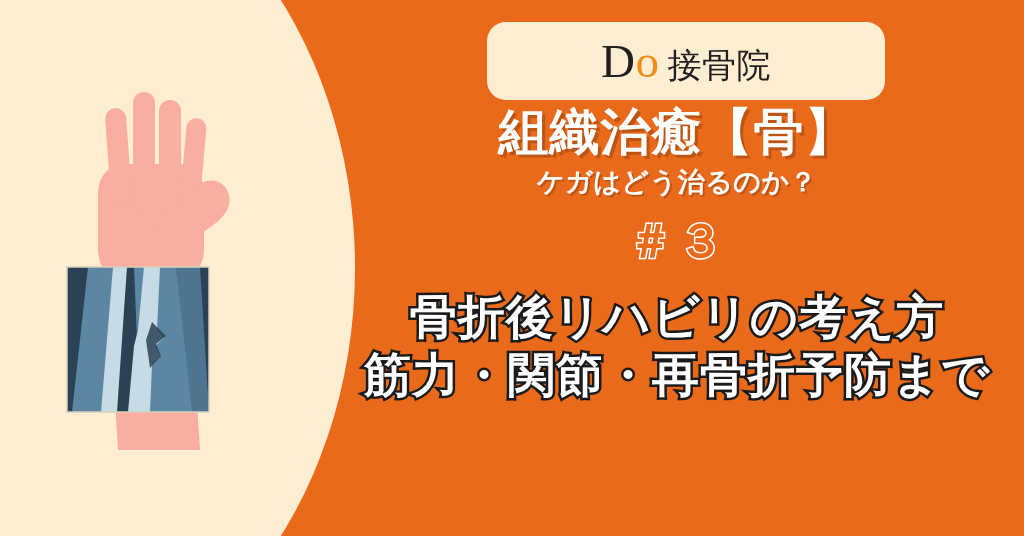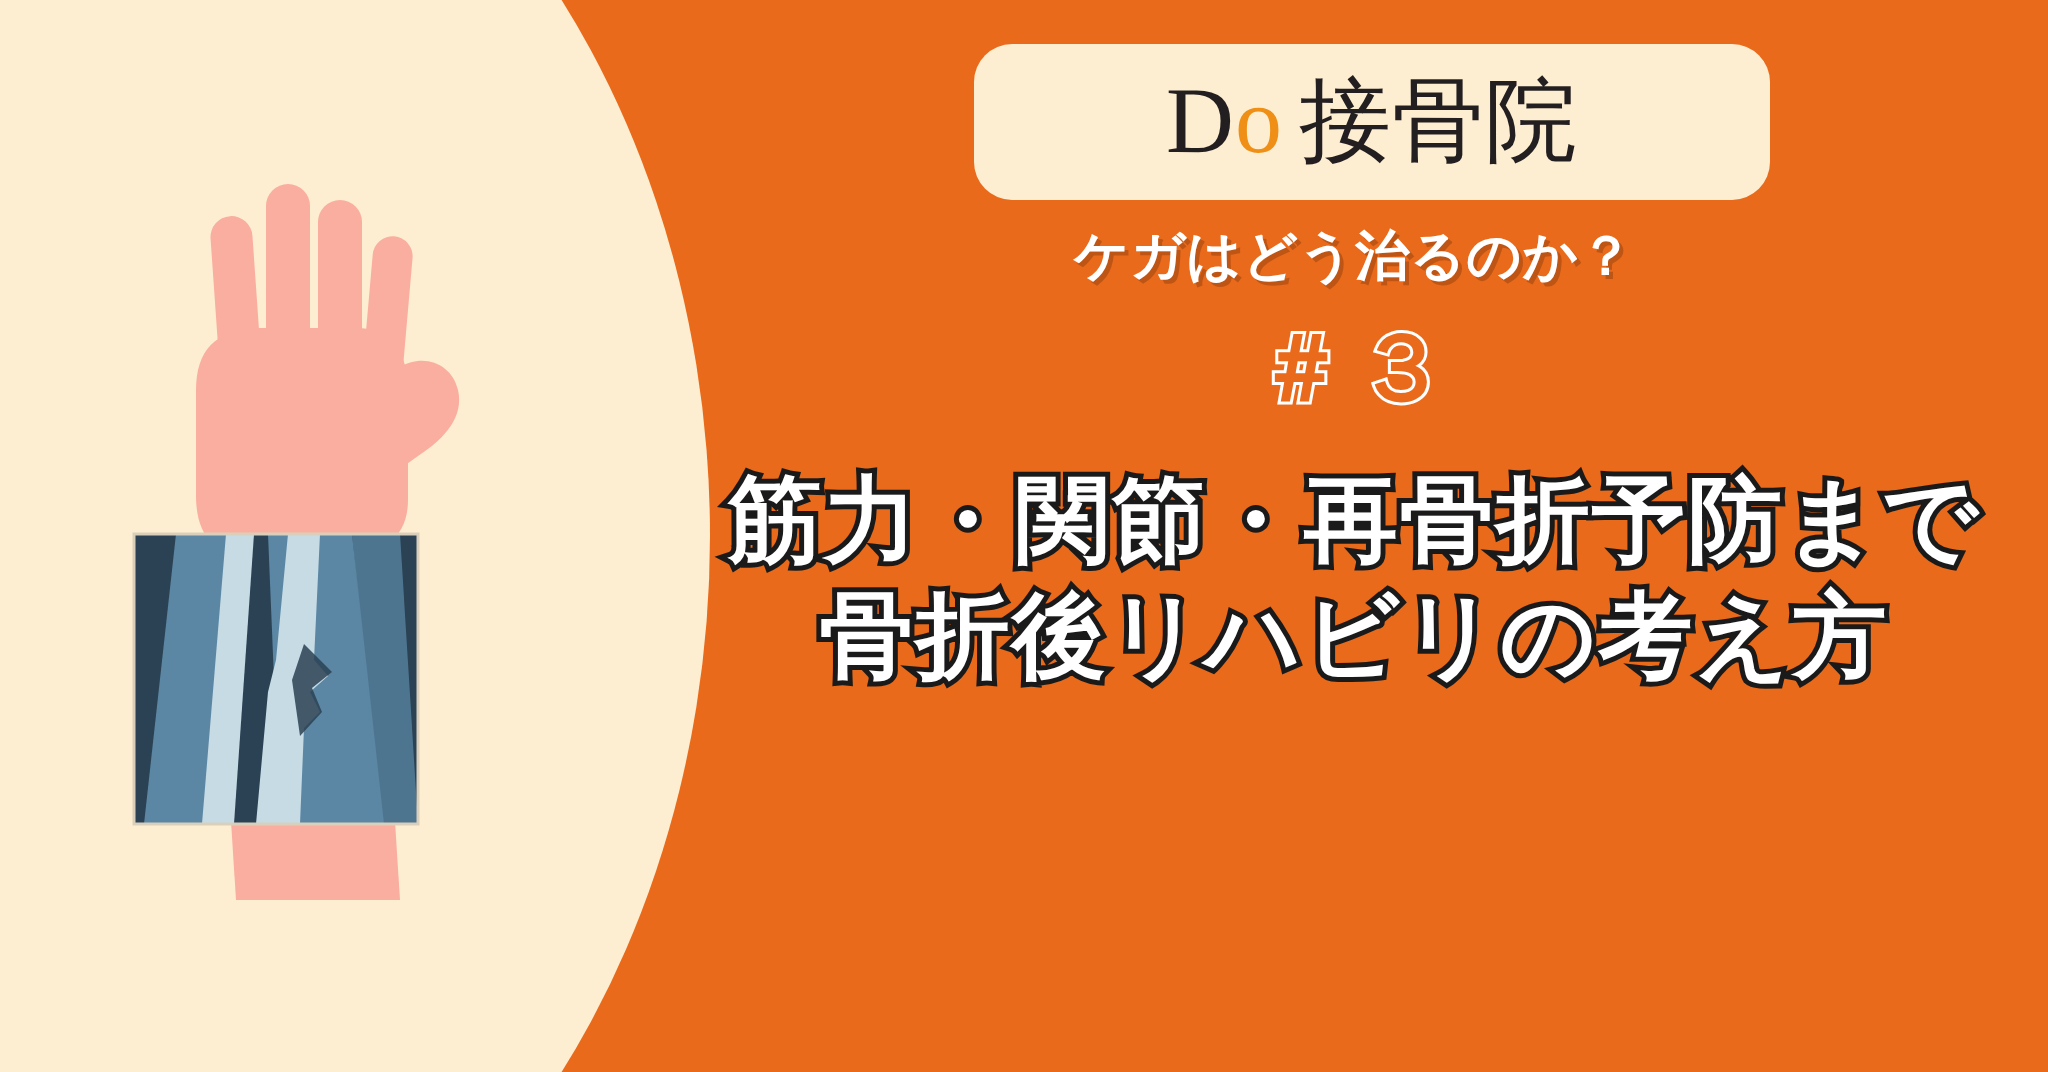--- a/index.html
+++ b/index.html
@@ -61,21 +61,21 @@
     display: flex;
     align-items: baseline;
   }
   .logo-d { font-weight: 400; }
   .logo-o {
     color: #ef8f16;
     font-weight: 400;
   }
   .logo-jp {
     font-family: "DejaVu Sans", "Liberation Sans", sans-serif;
-    font-size: 46px;
+    font-size: 34px;
     font-weight: 400;
     margin-left: 8px;
     color: #231f20;
   }
 
   
   .text-col {
     position: absolute;
     left: 330px;
     top: 104px;
@@ -90,21 +90,21 @@
     font-weight: bold;
     line-height: 1.12;
     letter-spacing: 1px;
     color: #ffffff;
     text-shadow: 3px 3px 0 rgba(120, 52, 10, 0.40);
     margin: 0;
     padding: 0;
   }
 
   .subtitle {
-    font-family: Liberation Serif, serif;
+    font-family: Liberation Mono, monospace;
     font-size: 27px;
     font-weight: bold;
     line-height: 1.36;
     letter-spacing: 0.5px;
     color: #ffffff;
     text-shadow: 2px 2px 0 rgba(120, 52, 10, 0.38);
     margin: 6px 0 0 0;
   }
 
   .episode {
@@ -205,25 +205,26 @@
   <div class="logo-box">
     <span class="logo-text">
       <span class="logo-d">D</span>
         <span class="logo-o">o</span>
         <span class="logo-jp">接骨院</span>
     </span>
   </div>
 
   <div class="text-col">
 
+    <h1 class="title-main">組織治癒【骨】</h1>
 
     <p class="subtitle">ケガはどう治るのか？</p>
 
     <p class="episode">＃３</p>
 
     <div class="headline">
+      <span class="headline-line">骨折後リハビリの考え方</span>
       <span class="headline-line">筋力・関節・再骨折予防まで</span>
-      <span class="headline-line">骨折後リハビリの考え方</span>
     </div>
 
   </div>
 
 </div>
 
 </body></html>

